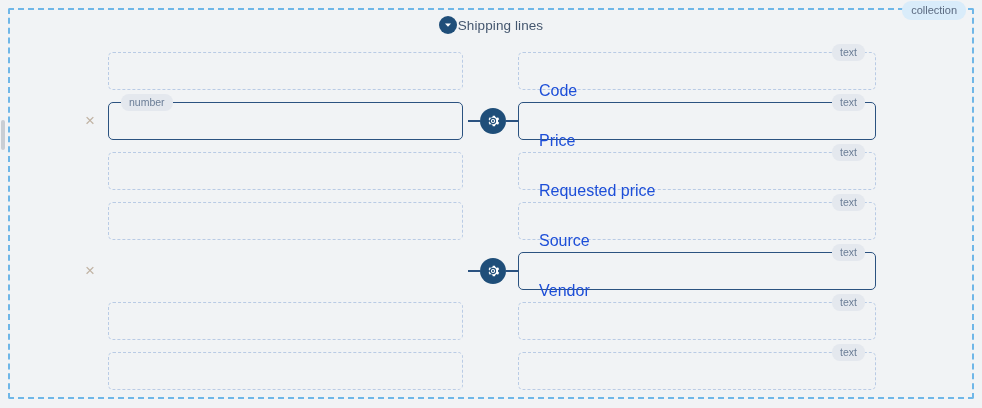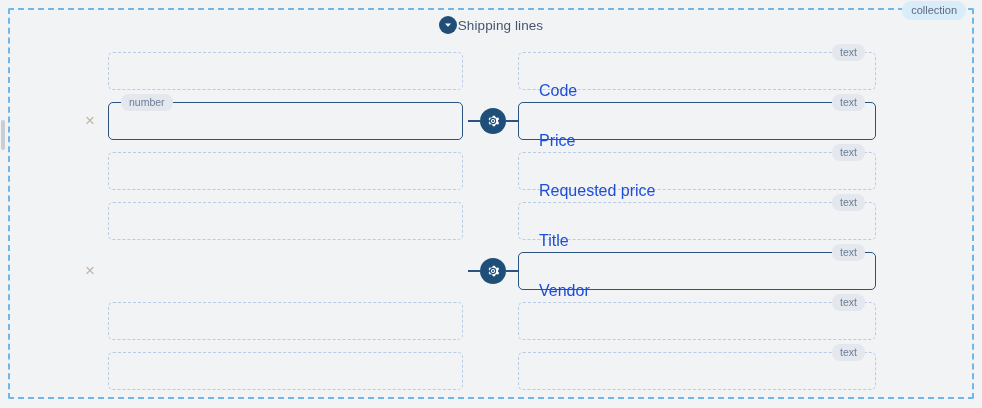--- a/index.html
+++ b/index.html
@@ -254,21 +254,21 @@
           <span class="type-pill tr">text</span>
           <span class="field-text">Requested price</span>
         </div>
       </div>
       <div class="row">
         <div class="field left dashed">
           <span class="field-text"></span>
         </div>
         <div class="field right dashed">
           <span class="type-pill tr">text</span>
-          <span class="field-text">Title</span>
+          <span class="field-text">Source</span>
         </div>
       </div>
       <div class="row">
         <span class="close-btn">×</span>
         <div class="connector">
           <span class="wire"></span>
           <span class="gear">
             <svg width="14" height="14" viewBox="0 0 24 24" aria-hidden="true">
               <path fill="#ffffff" d="M12 8.4a3.6 3.6 0 1 0 0 7.2 3.6 3.6 0 0 0 0-7.2zm0 5.4a1.8 1.8 0 1 1 0-3.6 1.8 1.8 0 0 1 0 3.6z"></path>
               <path fill="#ffffff" d="M20.6 13.4a8.9 8.9 0 0 0 0-2.8l2-1.5-2-3.4-2.3 1a8.7 8.7 0 0 0-2.4-1.4L15.5 3h-4l-.4 2.3a8.7 8.7 0 0 0-2.4 1.4l-2.3-1-2 3.4 2 1.5a8.9 8.9 0 0 0 0 2.8l-2 1.5 2 3.4 2.3-1a8.7 8.7 0 0 0 2.4 1.4l.4 2.3h4l.4-2.3a8.7 8.7 0 0 0 2.4-1.4l2.3 1 2-3.4-2-1.5zM12 17.4A5.4 5.4 0 1 1 12 6.6a5.4 5.4 0 0 1 0 10.8z"></path>

